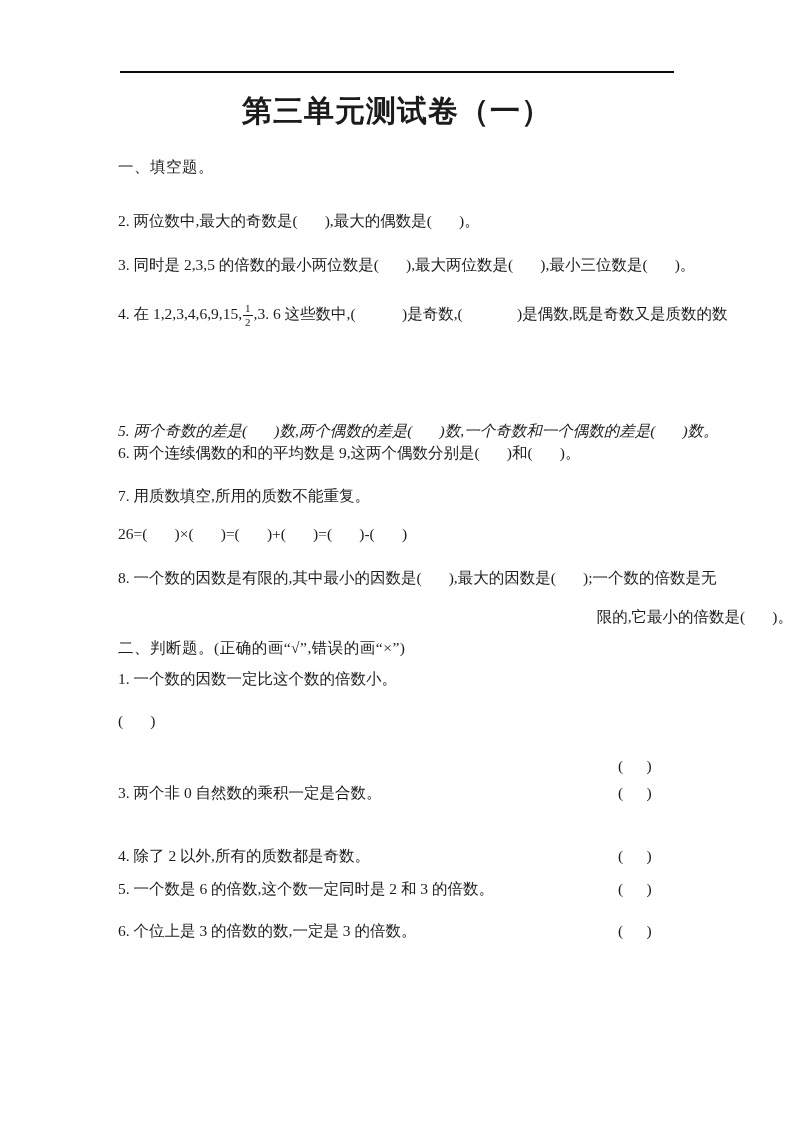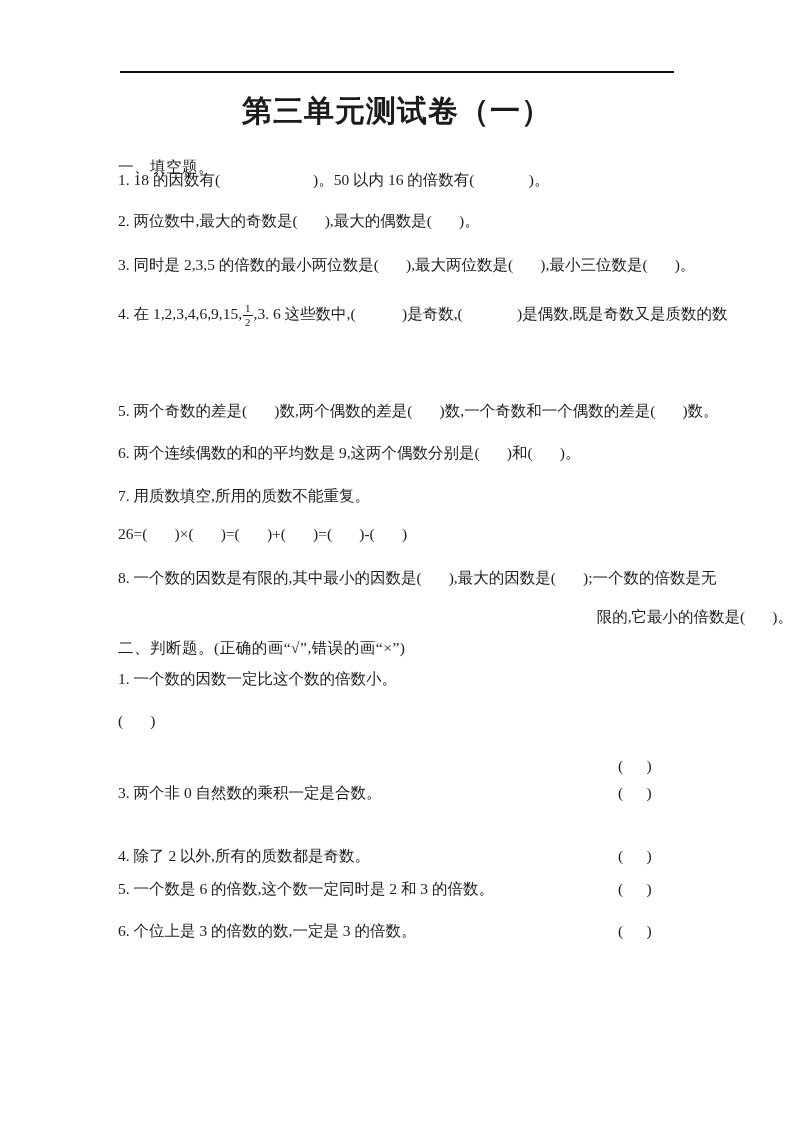--- a/index.html
+++ b/index.html
@@ -56,21 +56,21 @@
   .frac .num { display: block; border-bottom: 1px solid #1b1b1b; padding: 0 2px; }
   .frac .den { display: block; padding: 0 2px; }
 
   
   #s1-heading   { top: 156px; font-family: Liberation Serif, serif; }
   #s1-q1        { top: 169px; }
   #s1-q2        { top: 210px; }
   #s1-q3        { top: 254px; }
   #s1-q4-line1  { top: 302px; }
   #s1-q4-line2  { top: 356px; }
-  #s1-q5        { top: 400px; }
+  #s1-q5        { top: 420px; font-style: italic; }
   #s1-q6        { top: 442px; }
   #s1-q7        { top: 485px; }
   #s1-equation  { top: 523px; }
   #s1-q8-line1  { top: 567px; }
   #s1-q8-line2  { top: 606px; text-align: right; }
   #s2-heading   { top: 637px; }
   #s2-q1        { top: 668px; }
   #s2-q1-answer { top: 710px; }
   #s2-q2        { top: 755px; }
   #s2-q3        { top: 782px; }
@@ -82,21 +82,20 @@
 <body>
 
 <div class="page">
 
   <div class="top-rule"></div>
 
   <div class="doc-title">第三单元测试卷（一）</div>
 
   <div class="line heading" id="s1-heading">一、填空题。</div>
 
-  <div class="line" id="s1-q1">1. 18 的因数有(                        )。50 以内 16 的倍数有(              )。</div>
 
   <div class="line" id="s1-q2">2. 两位数中,最大的奇数是(       ),最大的偶数是(       )。</div>
 
   <div class="line" id="s1-q3">3. 同时是 2,3,5 的倍数的最小两位数是(       ),最大两位数是(       ),最小三位数是(       )。</div>
 
   <div class="line" id="s1-q4-line1"><span>4. 在 1,2,3,4,6,9,15,</span><span class="frac"><span class="num">1</span><span class="den">2</span></span><span>,3. 6 这些数中,(            )是奇数,(              )是偶数,既是奇数又是质数的数</span></div>
 
 
   <div class="line" id="s1-q5">5. 两个奇数的差是(       )数,两个偶数的差是(       )数,一个奇数和一个偶数的差是(       )数。</div>
 

